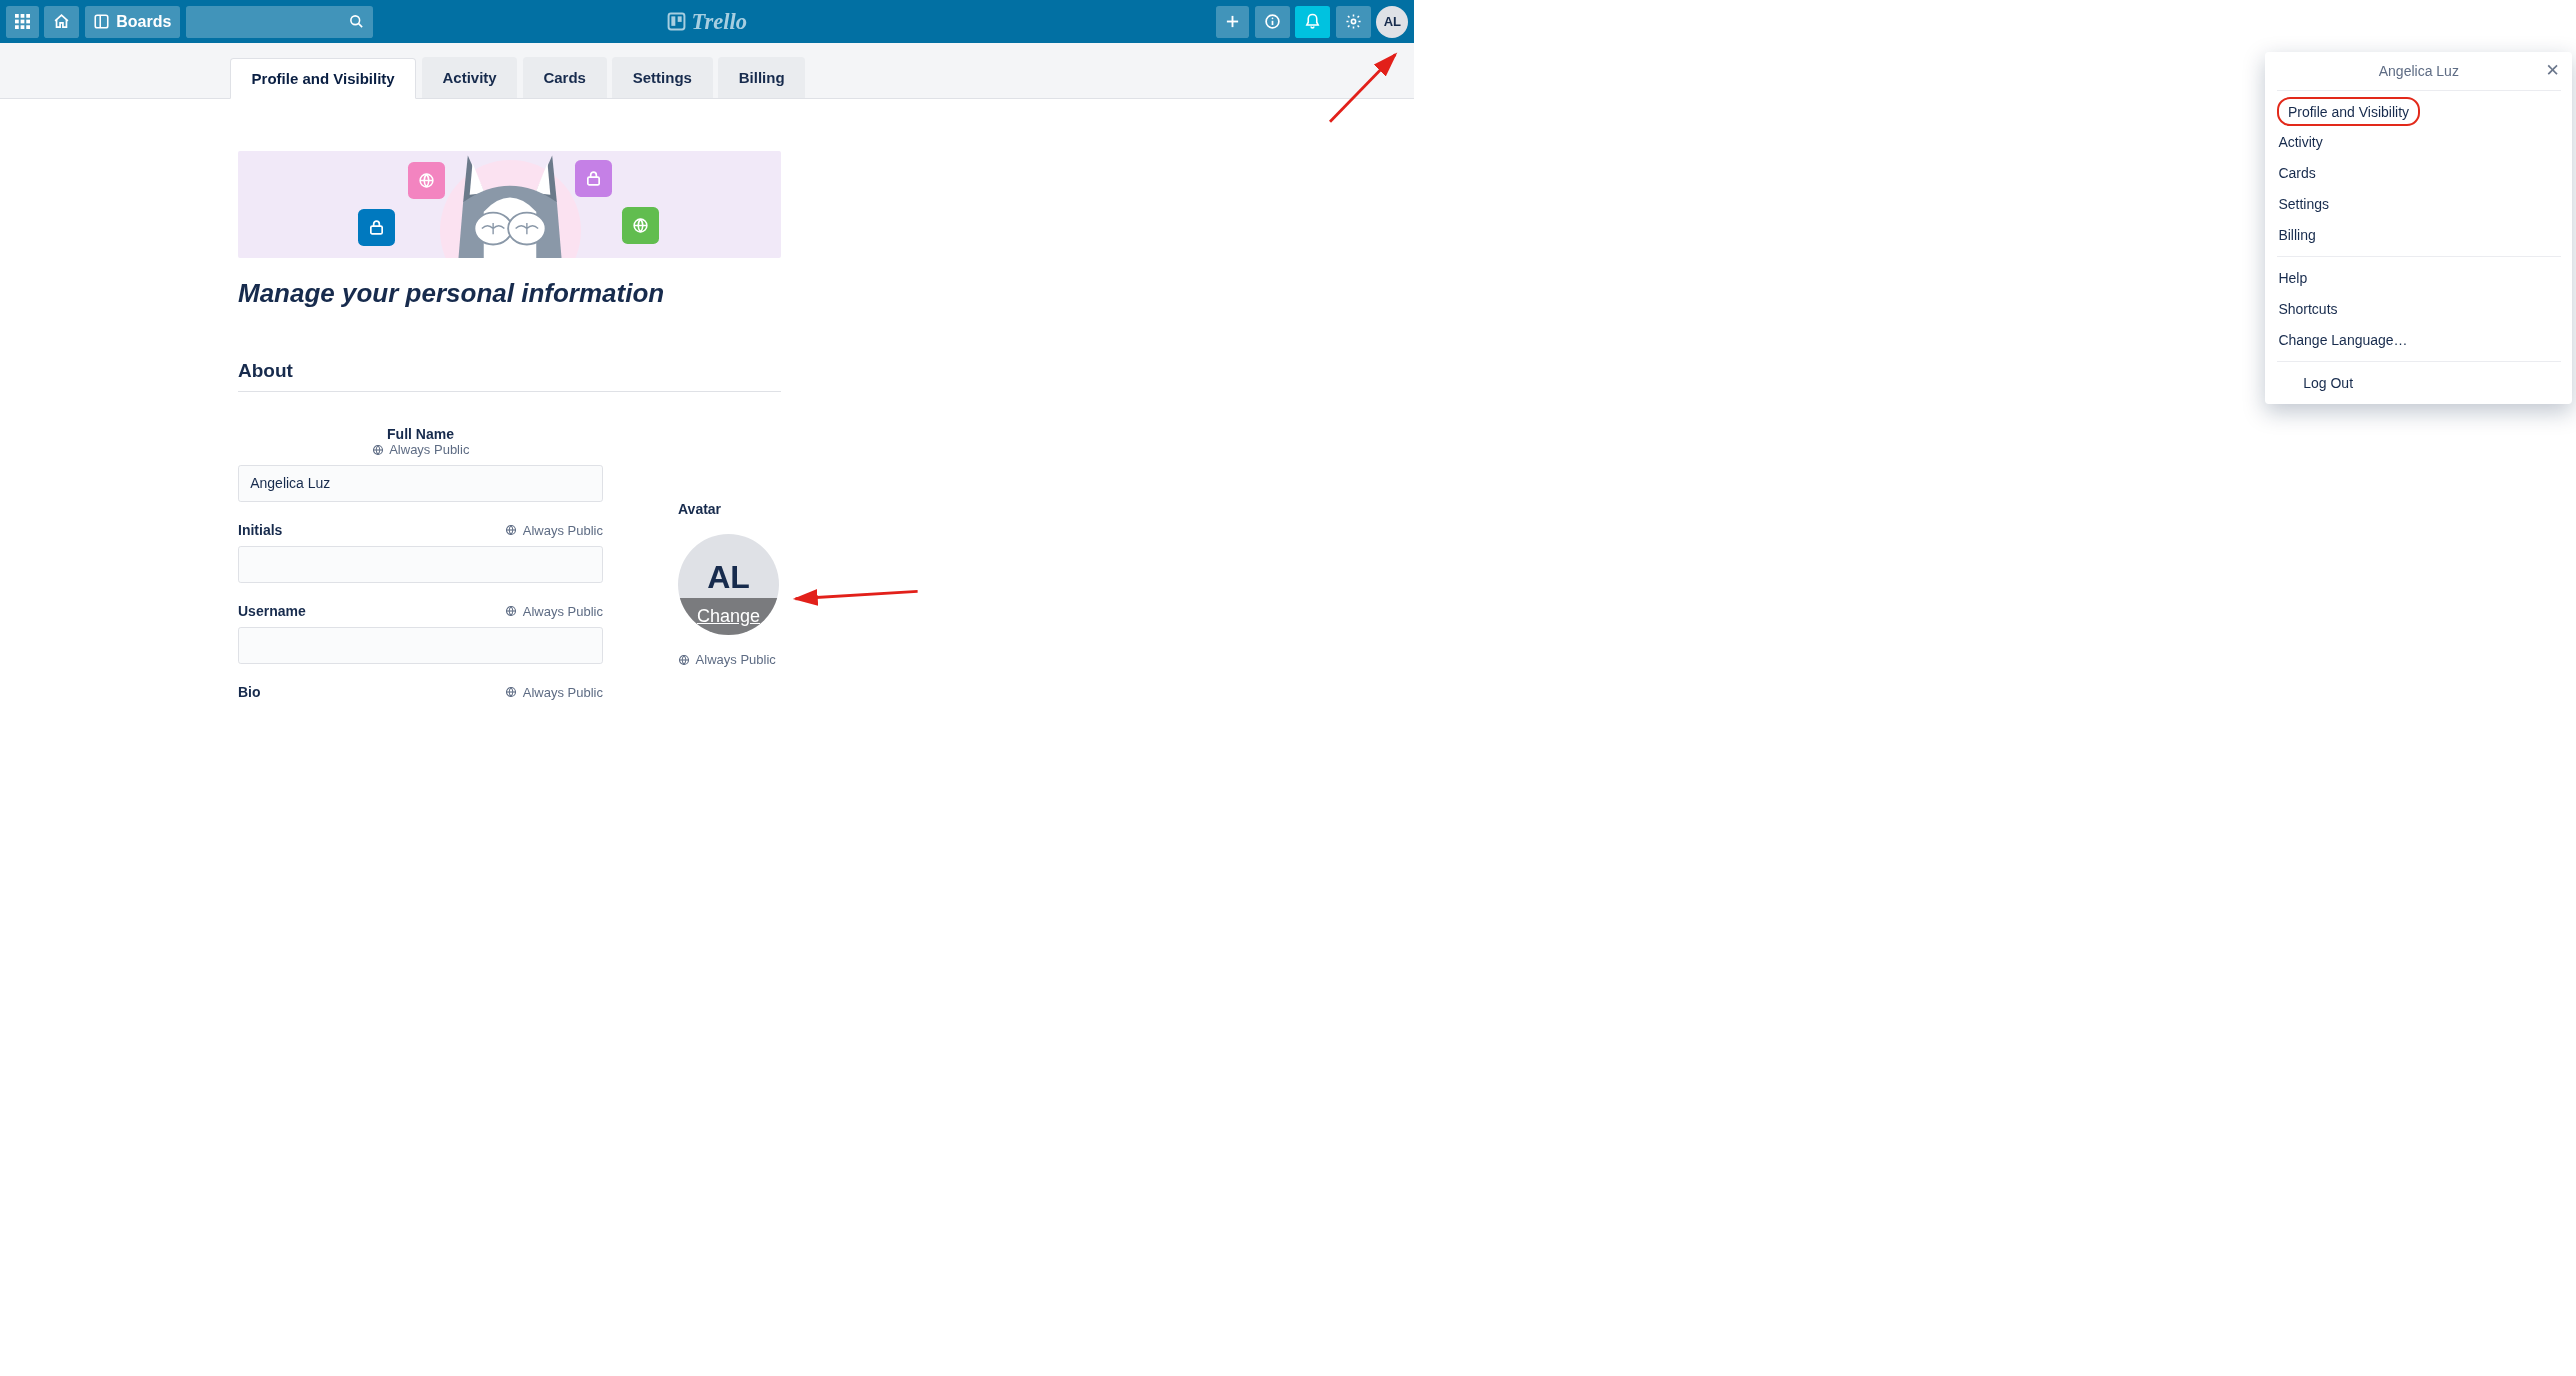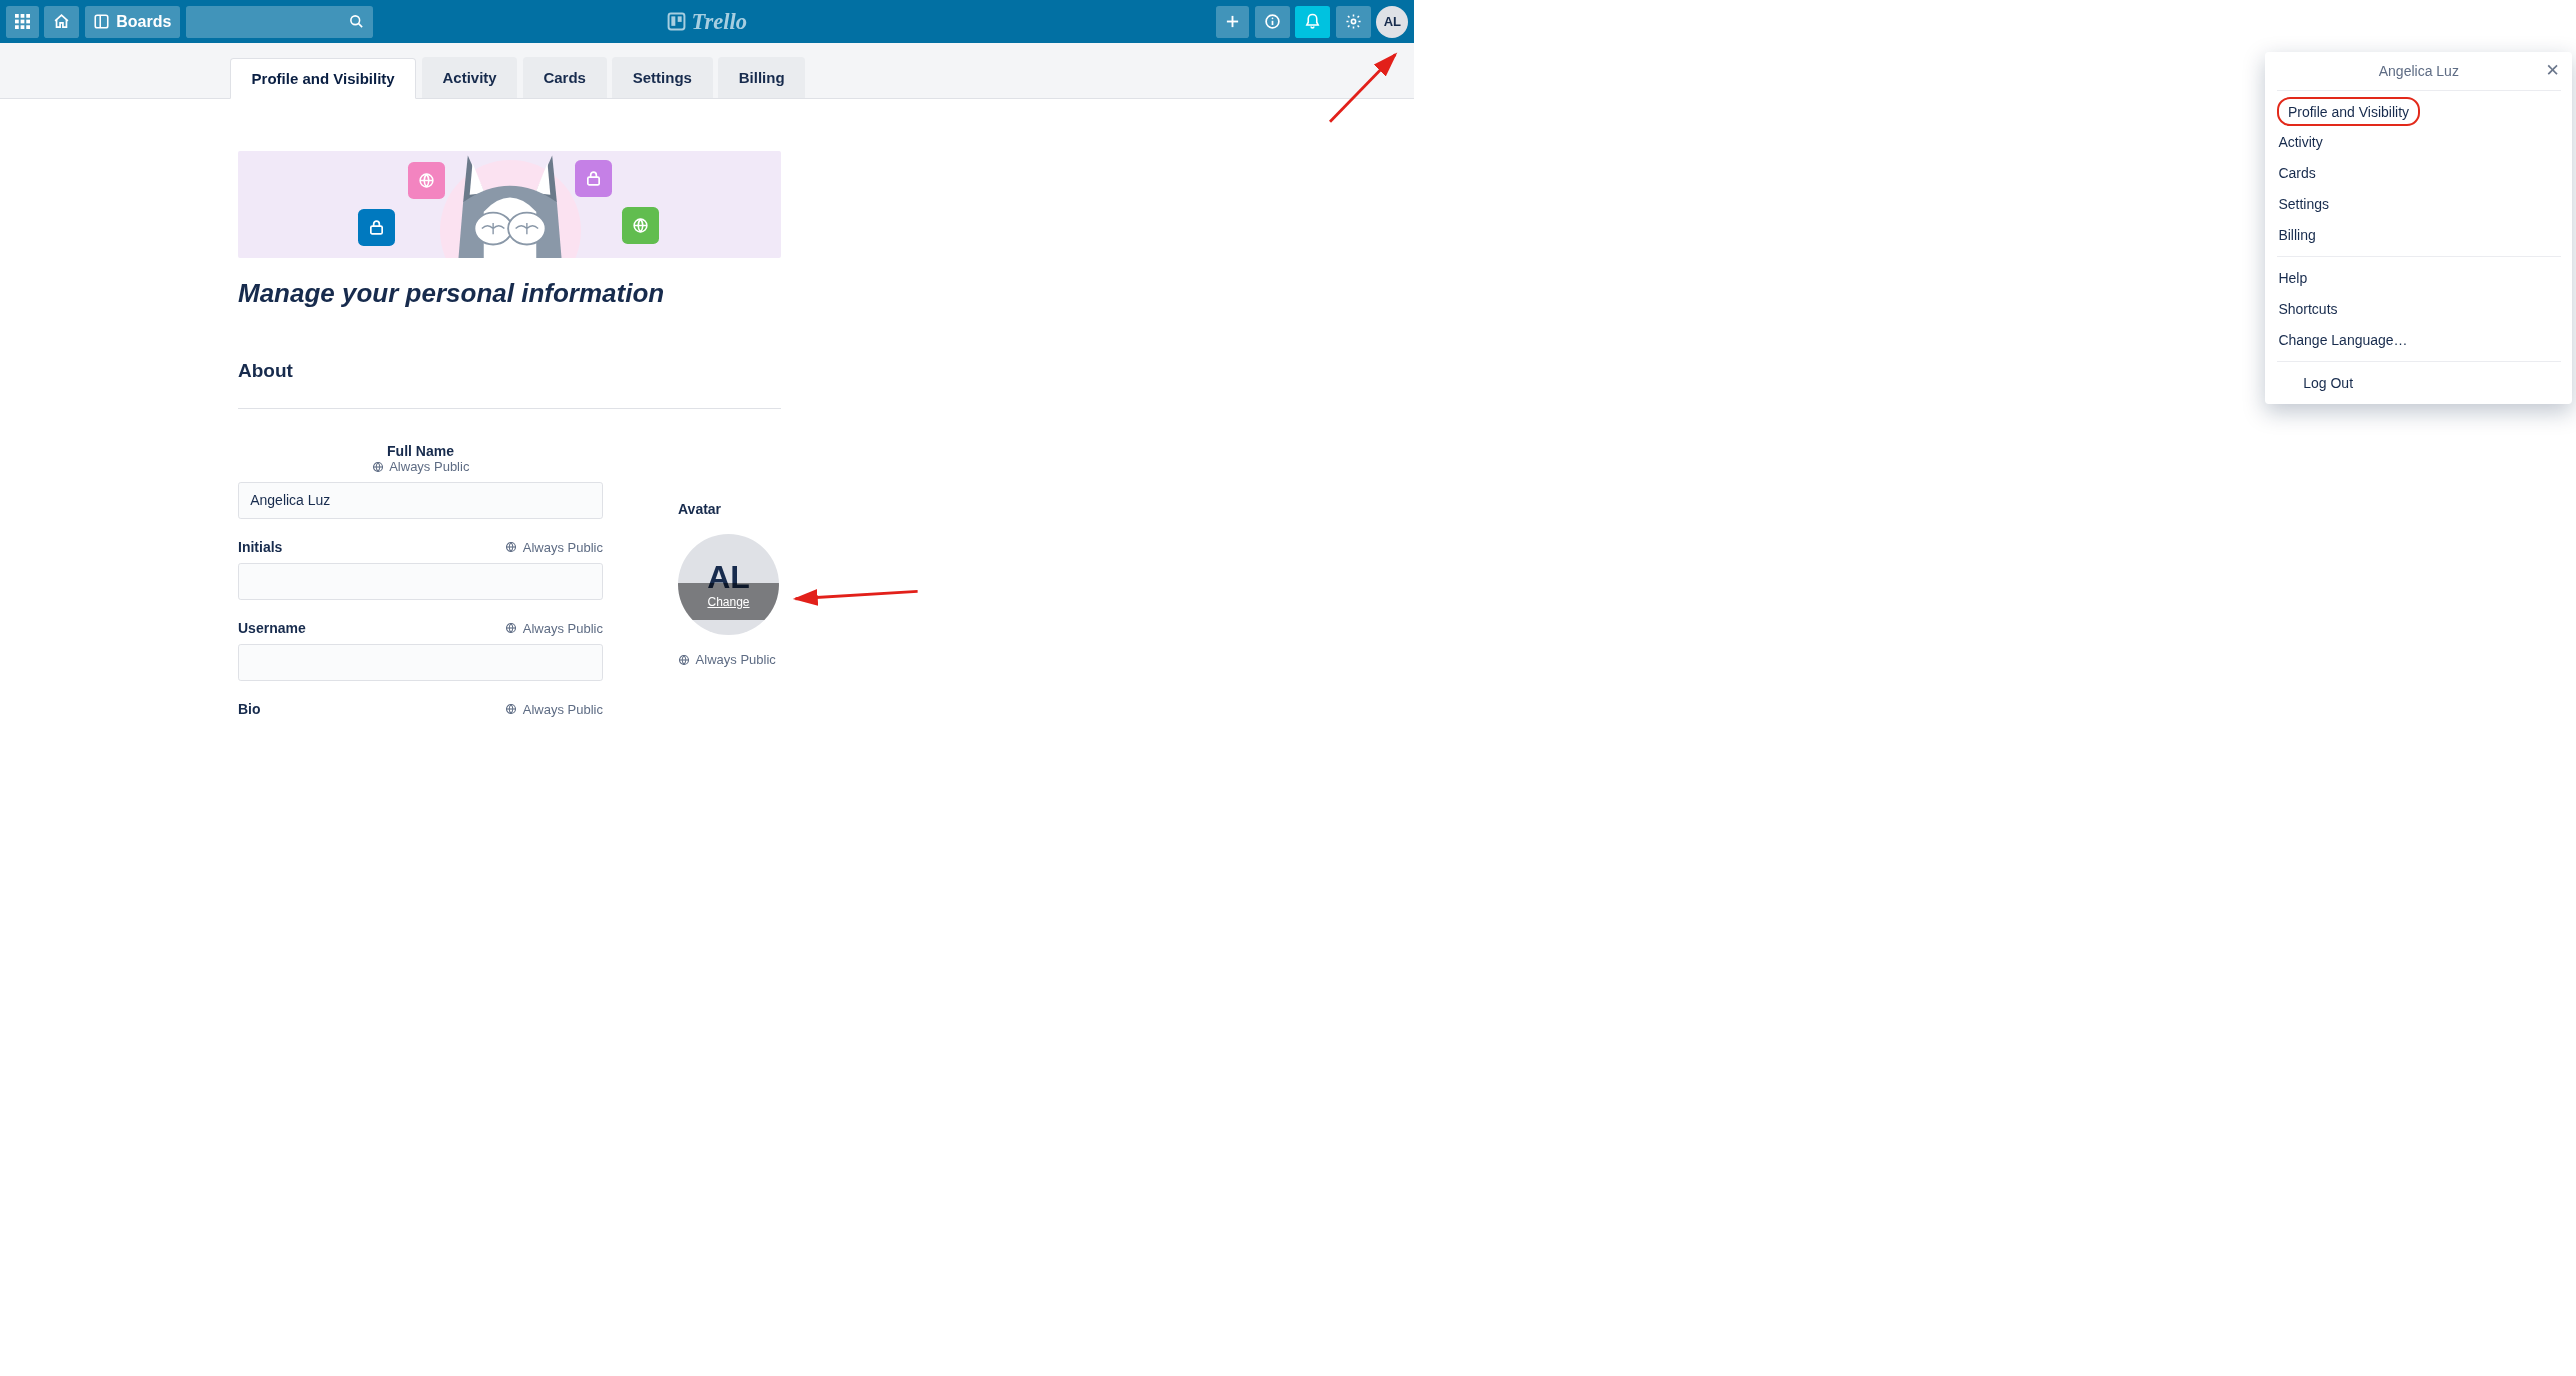--- a/index.html
+++ b/index.html
@@ -23,32 +23,32 @@
   .hero-box { position:absolute; width:37px; height:37px; border-radius:5.6px; display:flex; align-items:center; justify-content:center; }
   .hero-box.blue { background:#0079bf; left:120px; top:58px;}
   .hero-box.pink { background:#f384c0; left:170px; top:11.2px;}
   .hero-box.purple { background:#c580e6; left:337px; top:9.4px;}
   .hero-box.green { background:#61bd4f; left:384px; top:56px;}
   .pink-circle{position:absolute;width:141px;height:141px;border-radius:50%;background:#fbe2f1;left:202px;top:9.4px;}
   .husky { position:absolute; bottom:0; left:50%; transform:translateX(-50%); width:150px; }
   h1.main { font-size:26px; font-weight:600; color:#172b4d; margin-top:20px;font-style:italic; }
   .subtext { font-size:15px; color:#5e6c84; margin-top:9.4px; line-height:1.4;}
   .subtext a { color:#0079bf; text-decoration:none; }
-  h2.about { font-size:19px; font-weight:600; margin-top:51px; padding-bottom:26px; border-bottom:0.9px solid #dfe1e6; width:543px;}
+  h2.about { font-size:19px; font-weight:600; margin-top:51px; padding-bottom:9px; border-bottom:0.9px solid #dfe1e6; width:543px;}
   .form-col { width:365px; margin-top:34px;}
   .frow-head { display:flex; justify-content:space-between; align-items:center; margin-top:20.6px;}
   .frow-head:first-child{margin-top:0;flex-direction:column;}
   .flabel { font-weight:700; font-size:14px; color:#172b4d;}
   .fpublic { font-size:13px; color:#5e6c84; display:flex; align-items:center; gap:5.6px;}
   .finput { width:100%; height:37px; border:1.9px solid #dfe1e6; background:#fafbfc; border-radius:2.8px; margin-top:7.5px; padding:0 11.2px; font-size:14px; color:#172b4d;}
   .avatar-col { position:absolute; left:440px; top:402px; width:112px; }
   .avlabel { font-weight:700; font-size:14px; }
   .big-avatar { width:101px; height:101px; border-radius:50%; background:#dfe1e6; margin-top:17px; position:relative; overflow:hidden; display:flex; align-items:center; justify-content:center; cursor:pointer;}
   .big-avatar .init { font-weight:800; font-size:32px; color:#172b4d; position:relative; top:-7.5px;}
-  .big-avatar .change { position:absolute; bottom:15px; width:100%; height:37px; background:rgba(0,0,0,.45); color:#fff; font-size:12px; text-decoration:underline; display:flex; align-items:center; justify-content:center;}
+  .big-avatar .change { position:absolute; bottom:0; width:100%; height:37px; background:rgba(0,0,0,.45); color:#fff; font-size:18px; text-decoration:underline; display:flex; align-items:center; justify-content:center;}
   .av-public { margin-top:17px; font-size:13px; color:#5e6c84; display:flex; align-items:center; gap:5.6px;}
   
   .dropdown { position:absolute; top:52px; right:3.7px; width:307px; background:#fff; border-radius:3.7px; box-shadow:0 7.5px 22.5px rgba(9,30,66,.25); z-index:50;}
   .dd-header { position:relative; text-align:center; padding:11.2px 0; font-size:14px; color:#5e6c84; border-bottom:0.9px solid #ebecf0; margin:0 11.2px;}
   .dd-close { position:absolute; right:-1.9px; top:9.4px; width:20.6px; height:20.6px; color:#6b778c; cursor:pointer; font-size:17px; line-height:20.6px;}
   .dd-sec { padding:5.6px 0; margin:0 11.2px; border-bottom:0.9px solid #ebecf0;}
   .dd-sec:last-child{border-bottom:none;margin-left:36px;}
   .dd-item { padding:7.5px 1.9px; font-size:14px; color:#172b4d; cursor:pointer; border-radius:13px;}
   .dd-item.highlight { border:2.8px solid #e2291a; padding:4.7px 9.4px; display:inline-block;}
   

